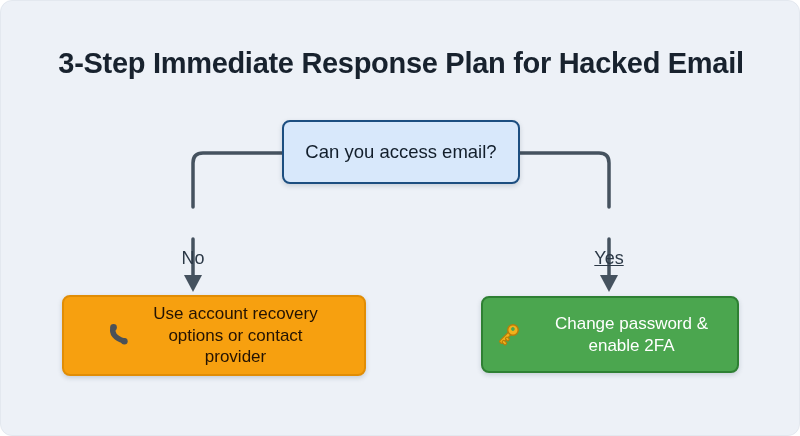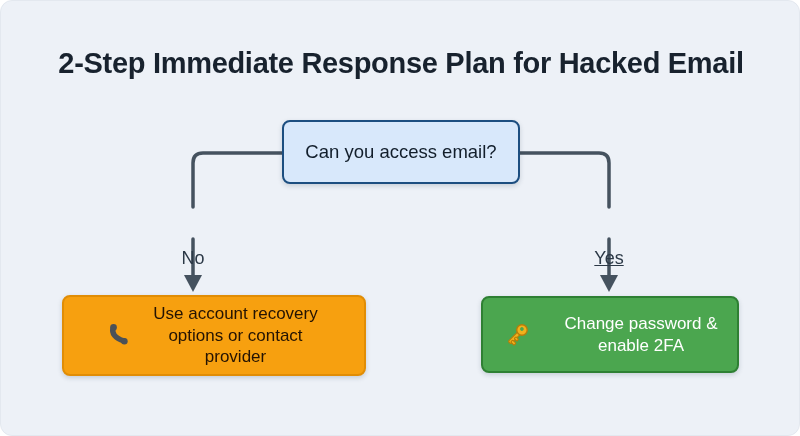--- a/index.html
+++ b/index.html
@@ -55,39 +55,38 @@
   .action-no {
     left: 61px; top: 294px; width: 304px; height: 81px;
     background: var(--no_fill, #F7A00F);
     border: 2px solid var(--no_border, #E18D05);
   }
 
   .action-yes {
     left: 480px; top: 295px; width: 258px; height: 77px;
     background: var(--yes_fill, #4BA64F);
     border: 2px solid var(--yes_border, #2E8033);
-    justify-content: flex-end;
   }
 
   .node .icon { flex: 0 0 auto; margin-right: 13px; display: flex; }
 
   .action-text {
     font-size: 17px;
     line-height: 1.26;
     text-align: center;
   }
   .action-no .action-text  { color: #241303; width: 178px; }
   .action-yes .action-text { color: #FFFFFF; width: 192px; }
 </style>
 </head>
 <body>
 
 <div class="card">
 
-  <div class="title">2-Step Immediate Response Plan for Hacked Email</div>
+  <div class="title">3-Step Immediate Response Plan for Hacked Email</div>
 
   <svg class="connectors" viewBox="0 0 800 436" aria-hidden="true">
 
     <path d="M281 152 H 202 Q 192 152 192 162 V 206" fill="none" stroke="#45525F" stroke-width="3.5" stroke-linecap="round"></path>
     <path d="M192 238 V 275" fill="none" stroke="#45525F" stroke-width="3.5" stroke-linecap="round"></path>
     <polygon points="192,291 183,274 201,274" fill="#45525F"></polygon>
 
     <path d="M519 152 H 598 Q 608 152 608 162 V 206" fill="none" stroke="#45525F" stroke-width="3.5" stroke-linecap="round"></path>
     <path d="M608 238 V 275" fill="none" stroke="#45525F" stroke-width="3.5" stroke-linecap="round"></path>
     <polygon points="608,291 599,274 617,274" fill="#45525F"></polygon>

